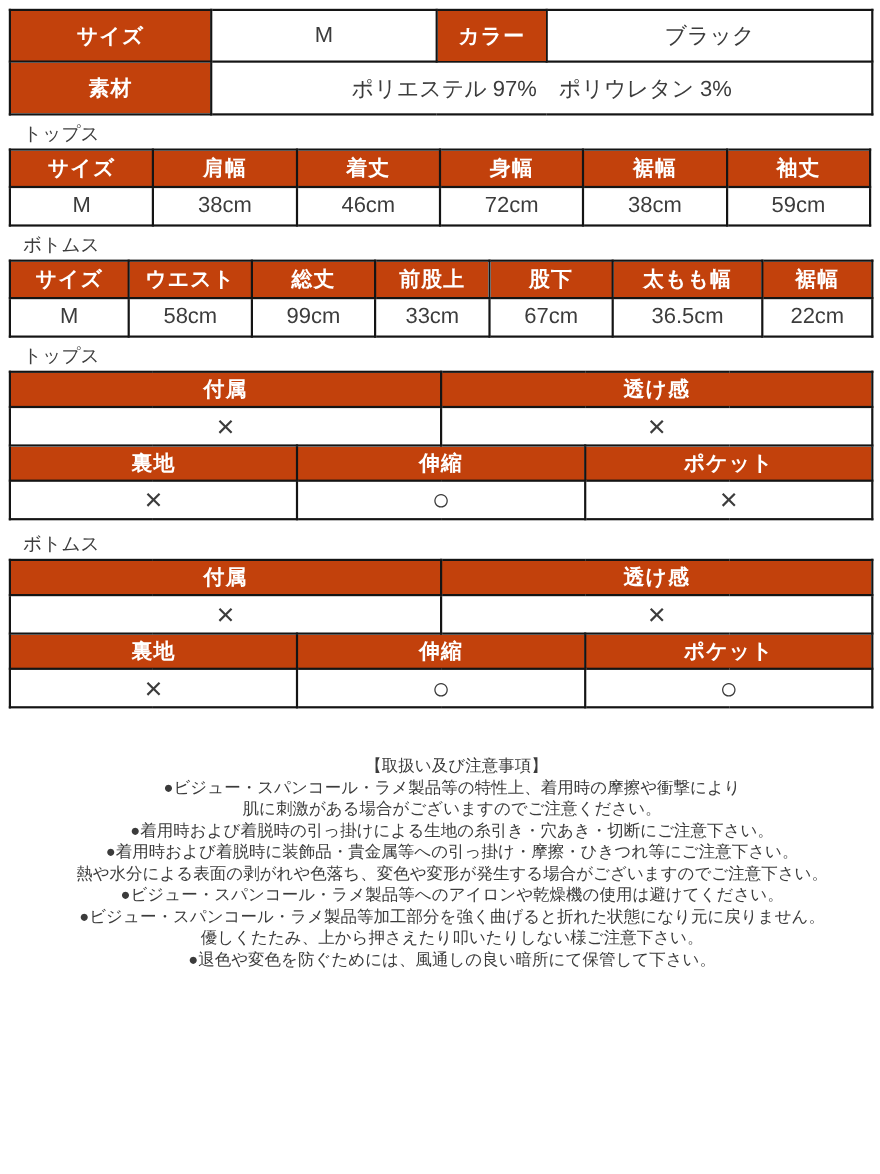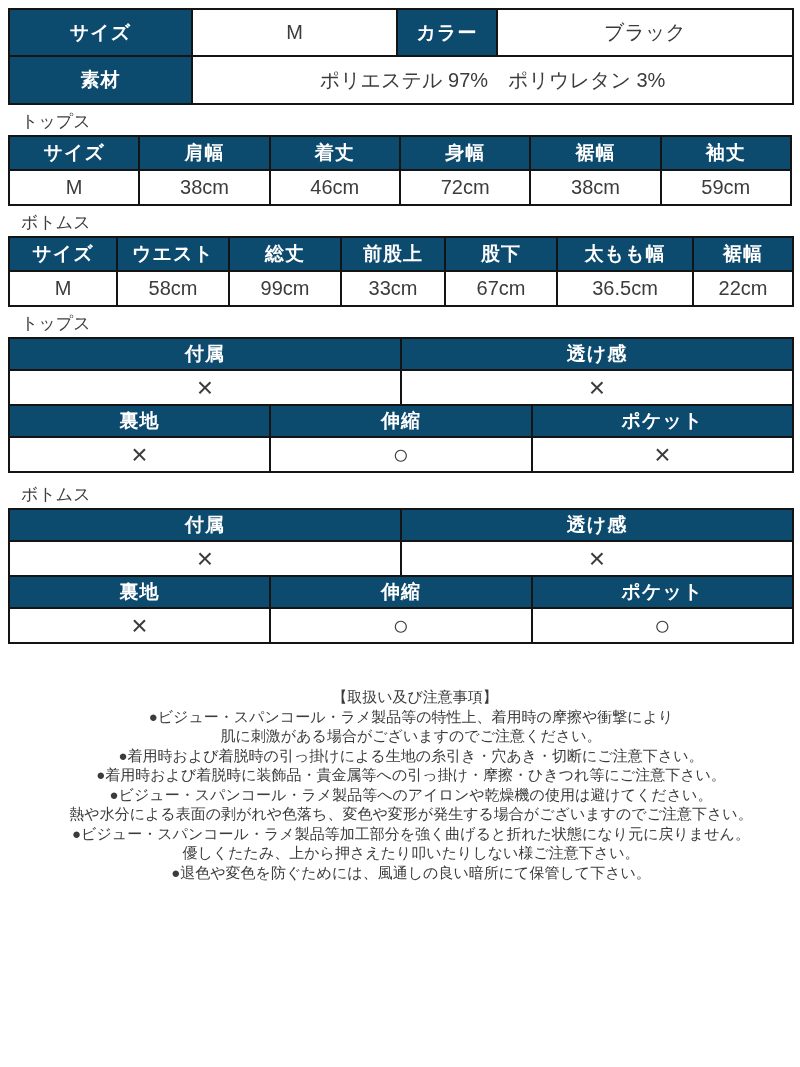--- a/index.html
+++ b/index.html
@@ -10,21 +10,21 @@
   }
   .wrap{padding:8px;}
   table.t{
     border-collapse:collapse;table-layout:fixed;width:784px;
     background:#ffffff;
   }
   table.t td{
     border:2px solid #141414;text-align:center;vertical-align:middle;
     padding:0;overflow:hidden;white-space:nowrap;
   }
-  .hdr{background:#0c4a6e;color:#ffffff;font-weight:700;font-size:19px;letter-spacing:1px;}
+  .hdr{background:#c2410c;color:#ffffff;font-weight:700;font-size:19px;letter-spacing:1px;}
   .val{color:#3c3c3c;font-size:20px;}
   .sym{font-size:28px;line-height:1;}
   
   .summary tr.r1{height:47px;}
   .summary tr.r2{height:48px;}
   
   .color-hdr{position:relative;}
   .color-hdr .tail{
     position:absolute;left:-2px;top:100%;width:100%;height:4px;
     background:#595959;border:2px solid #141414;border-top:none;
@@ -193,20 +193,20 @@
       </tr>
     </tbody>
   </table>
 
   <div class="notes">
     <div class="note-title">【取扱い及び注意事項】</div>
     <div class="note-line">●ビジュー・スパンコール・ラメ製品等の特性上、着用時の摩擦や衝撃により</div>
     <div class="note-line">肌に刺激がある場合がございますのでご注意ください。</div>
     <div class="note-line">●着用時および着脱時の引っ掛けによる生地の糸引き・穴あき・切断にご注意下さい。</div>
     <div class="note-line">●着用時および着脱時に装飾品・貴金属等への引っ掛け・摩擦・ひきつれ等にご注意下さい。</div>
+    <div class="note-line">熱や水分による表面の剥がれや色落ち、変色や変形が発生する場合がございますのでご注意下さい。</div>
     <div class="note-line">●ビジュー・スパンコール・ラメ製品等へのアイロンや乾燥機の使用は避けてください。</div>
-    <div class="note-line">熱や水分による表面の剥がれや色落ち、変色や変形が発生する場合がございますのでご注意下さい。</div>
     <div class="note-line">●ビジュー・スパンコール・ラメ製品等加工部分を強く曲げると折れた状態になり元に戻りません。</div>
     <div class="note-line">優しくたたみ、上から押さえたり叩いたりしない様ご注意下さい。</div>
     <div class="note-line">●退色や変色を防ぐためには、風通しの良い暗所にて保管して下さい。</div>
   </div>
 
 </div>
 
 </body></html>

